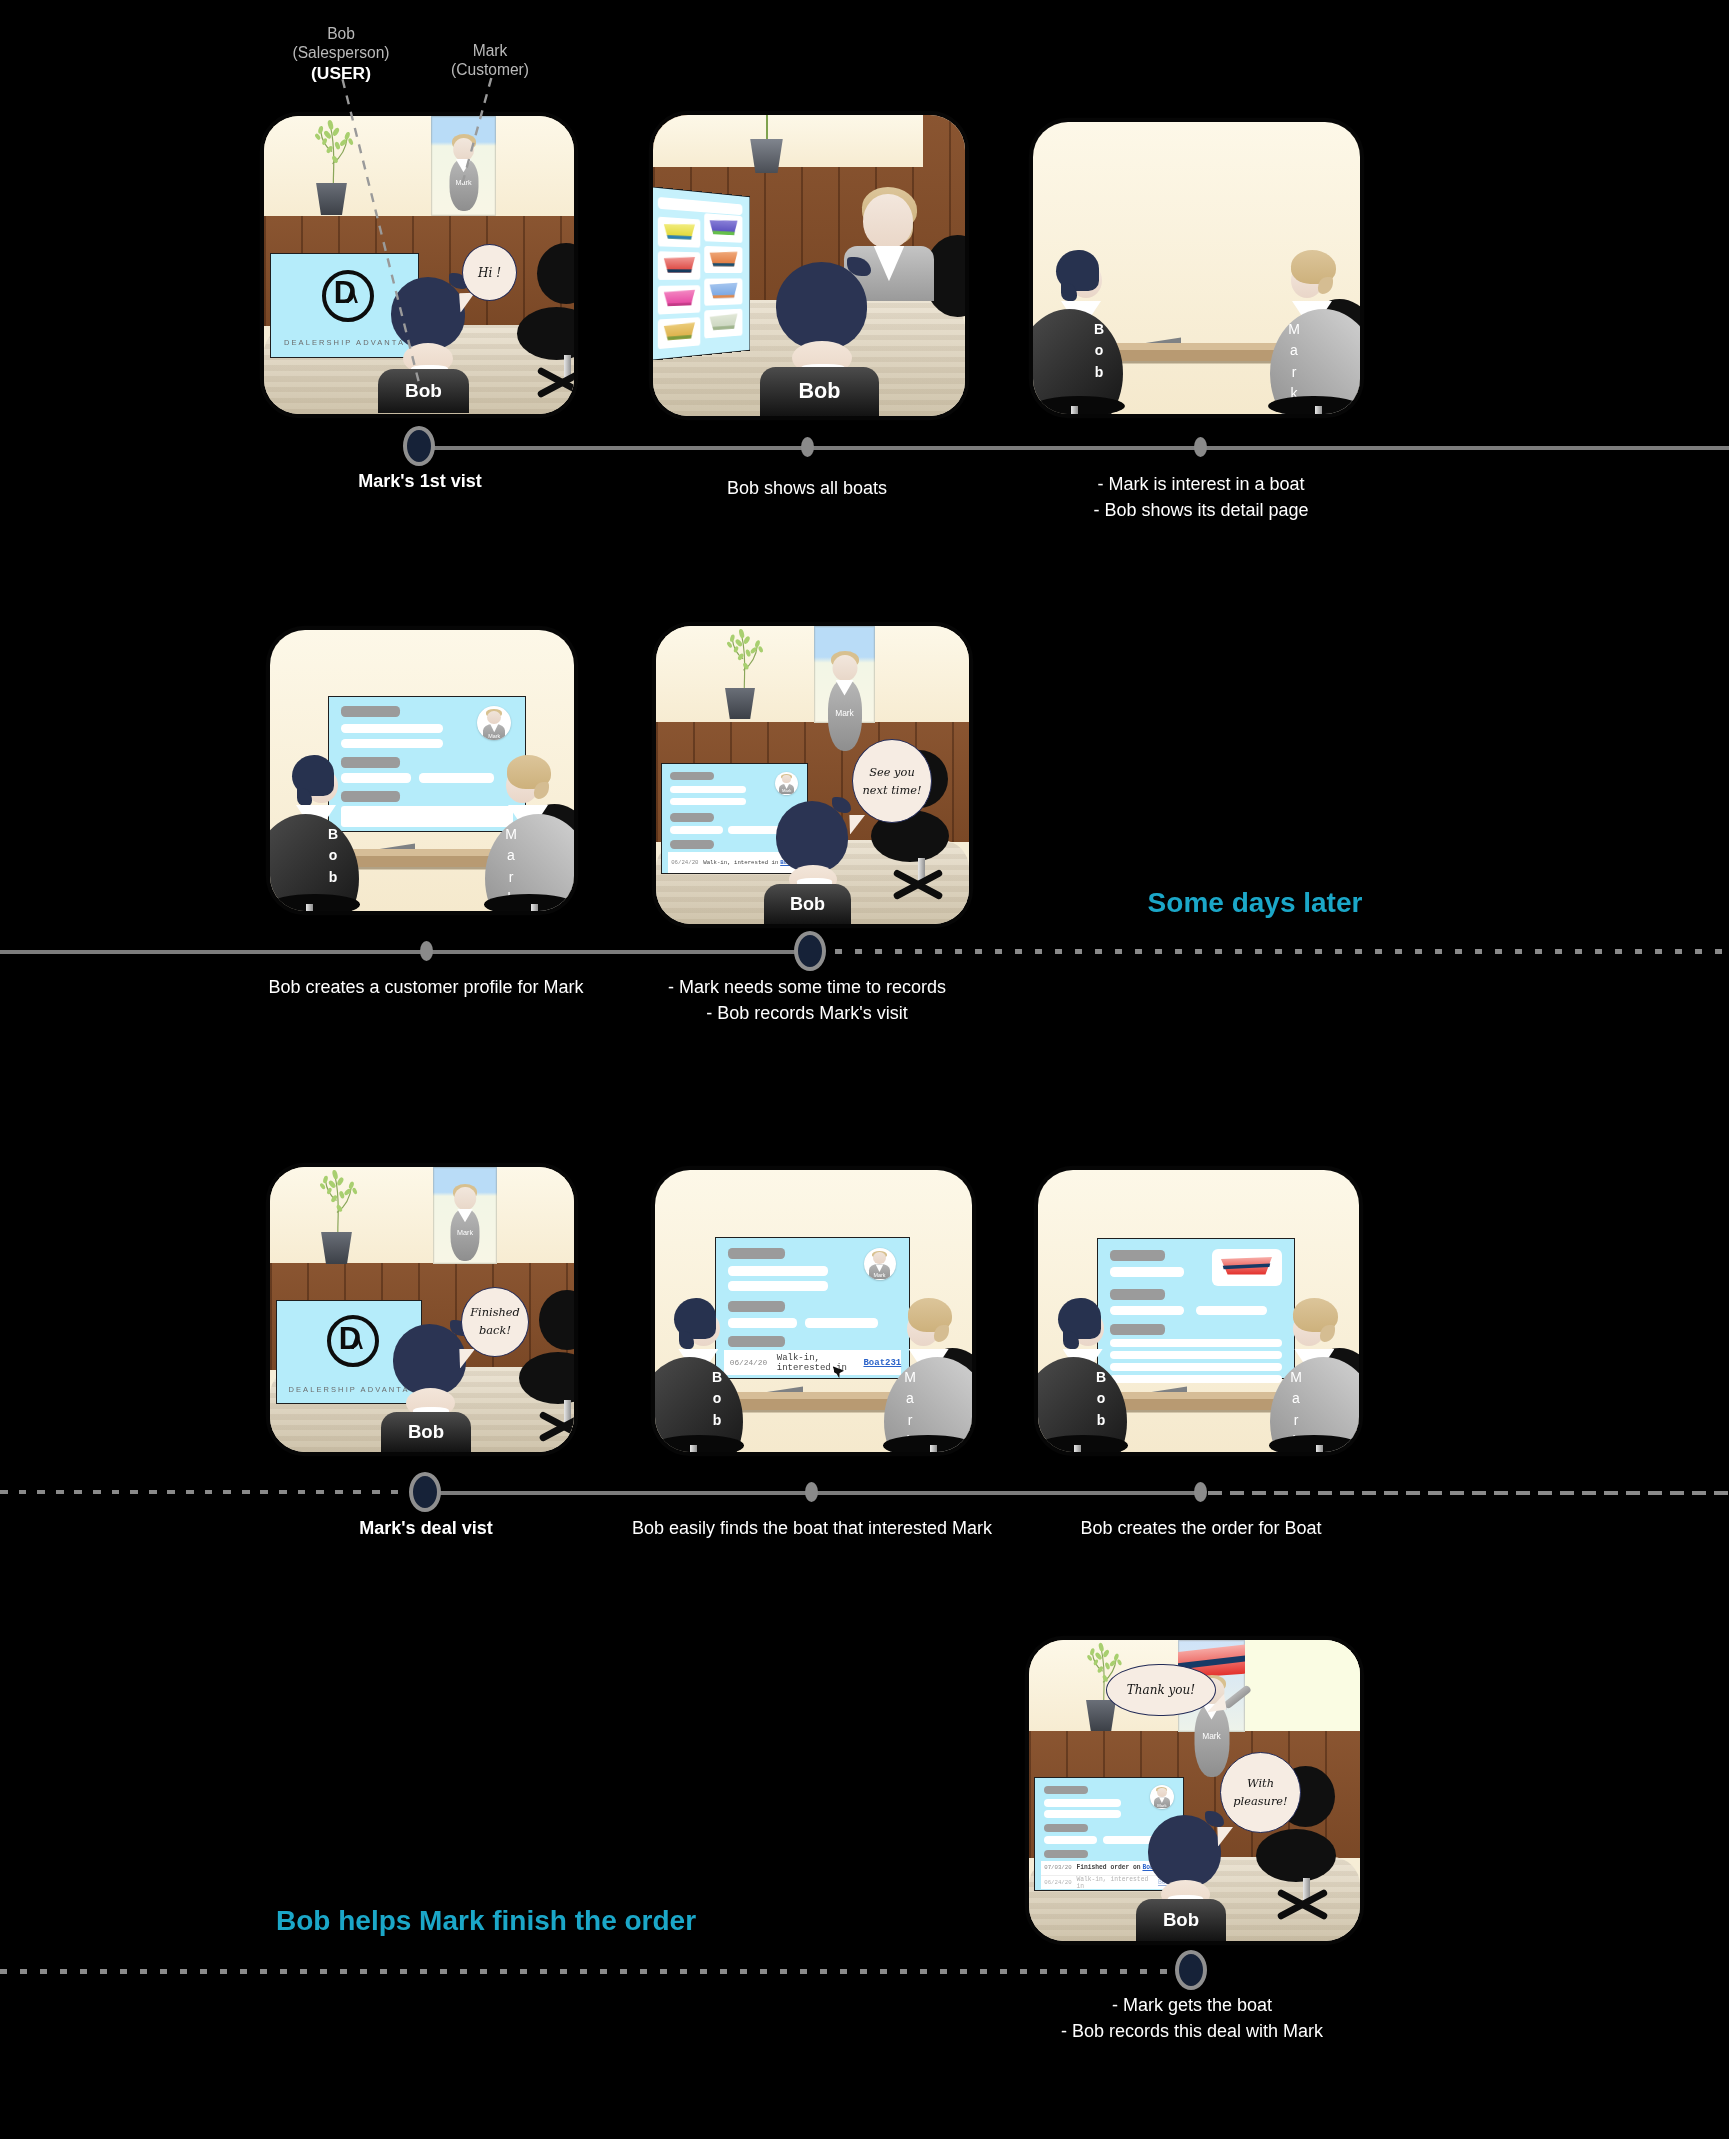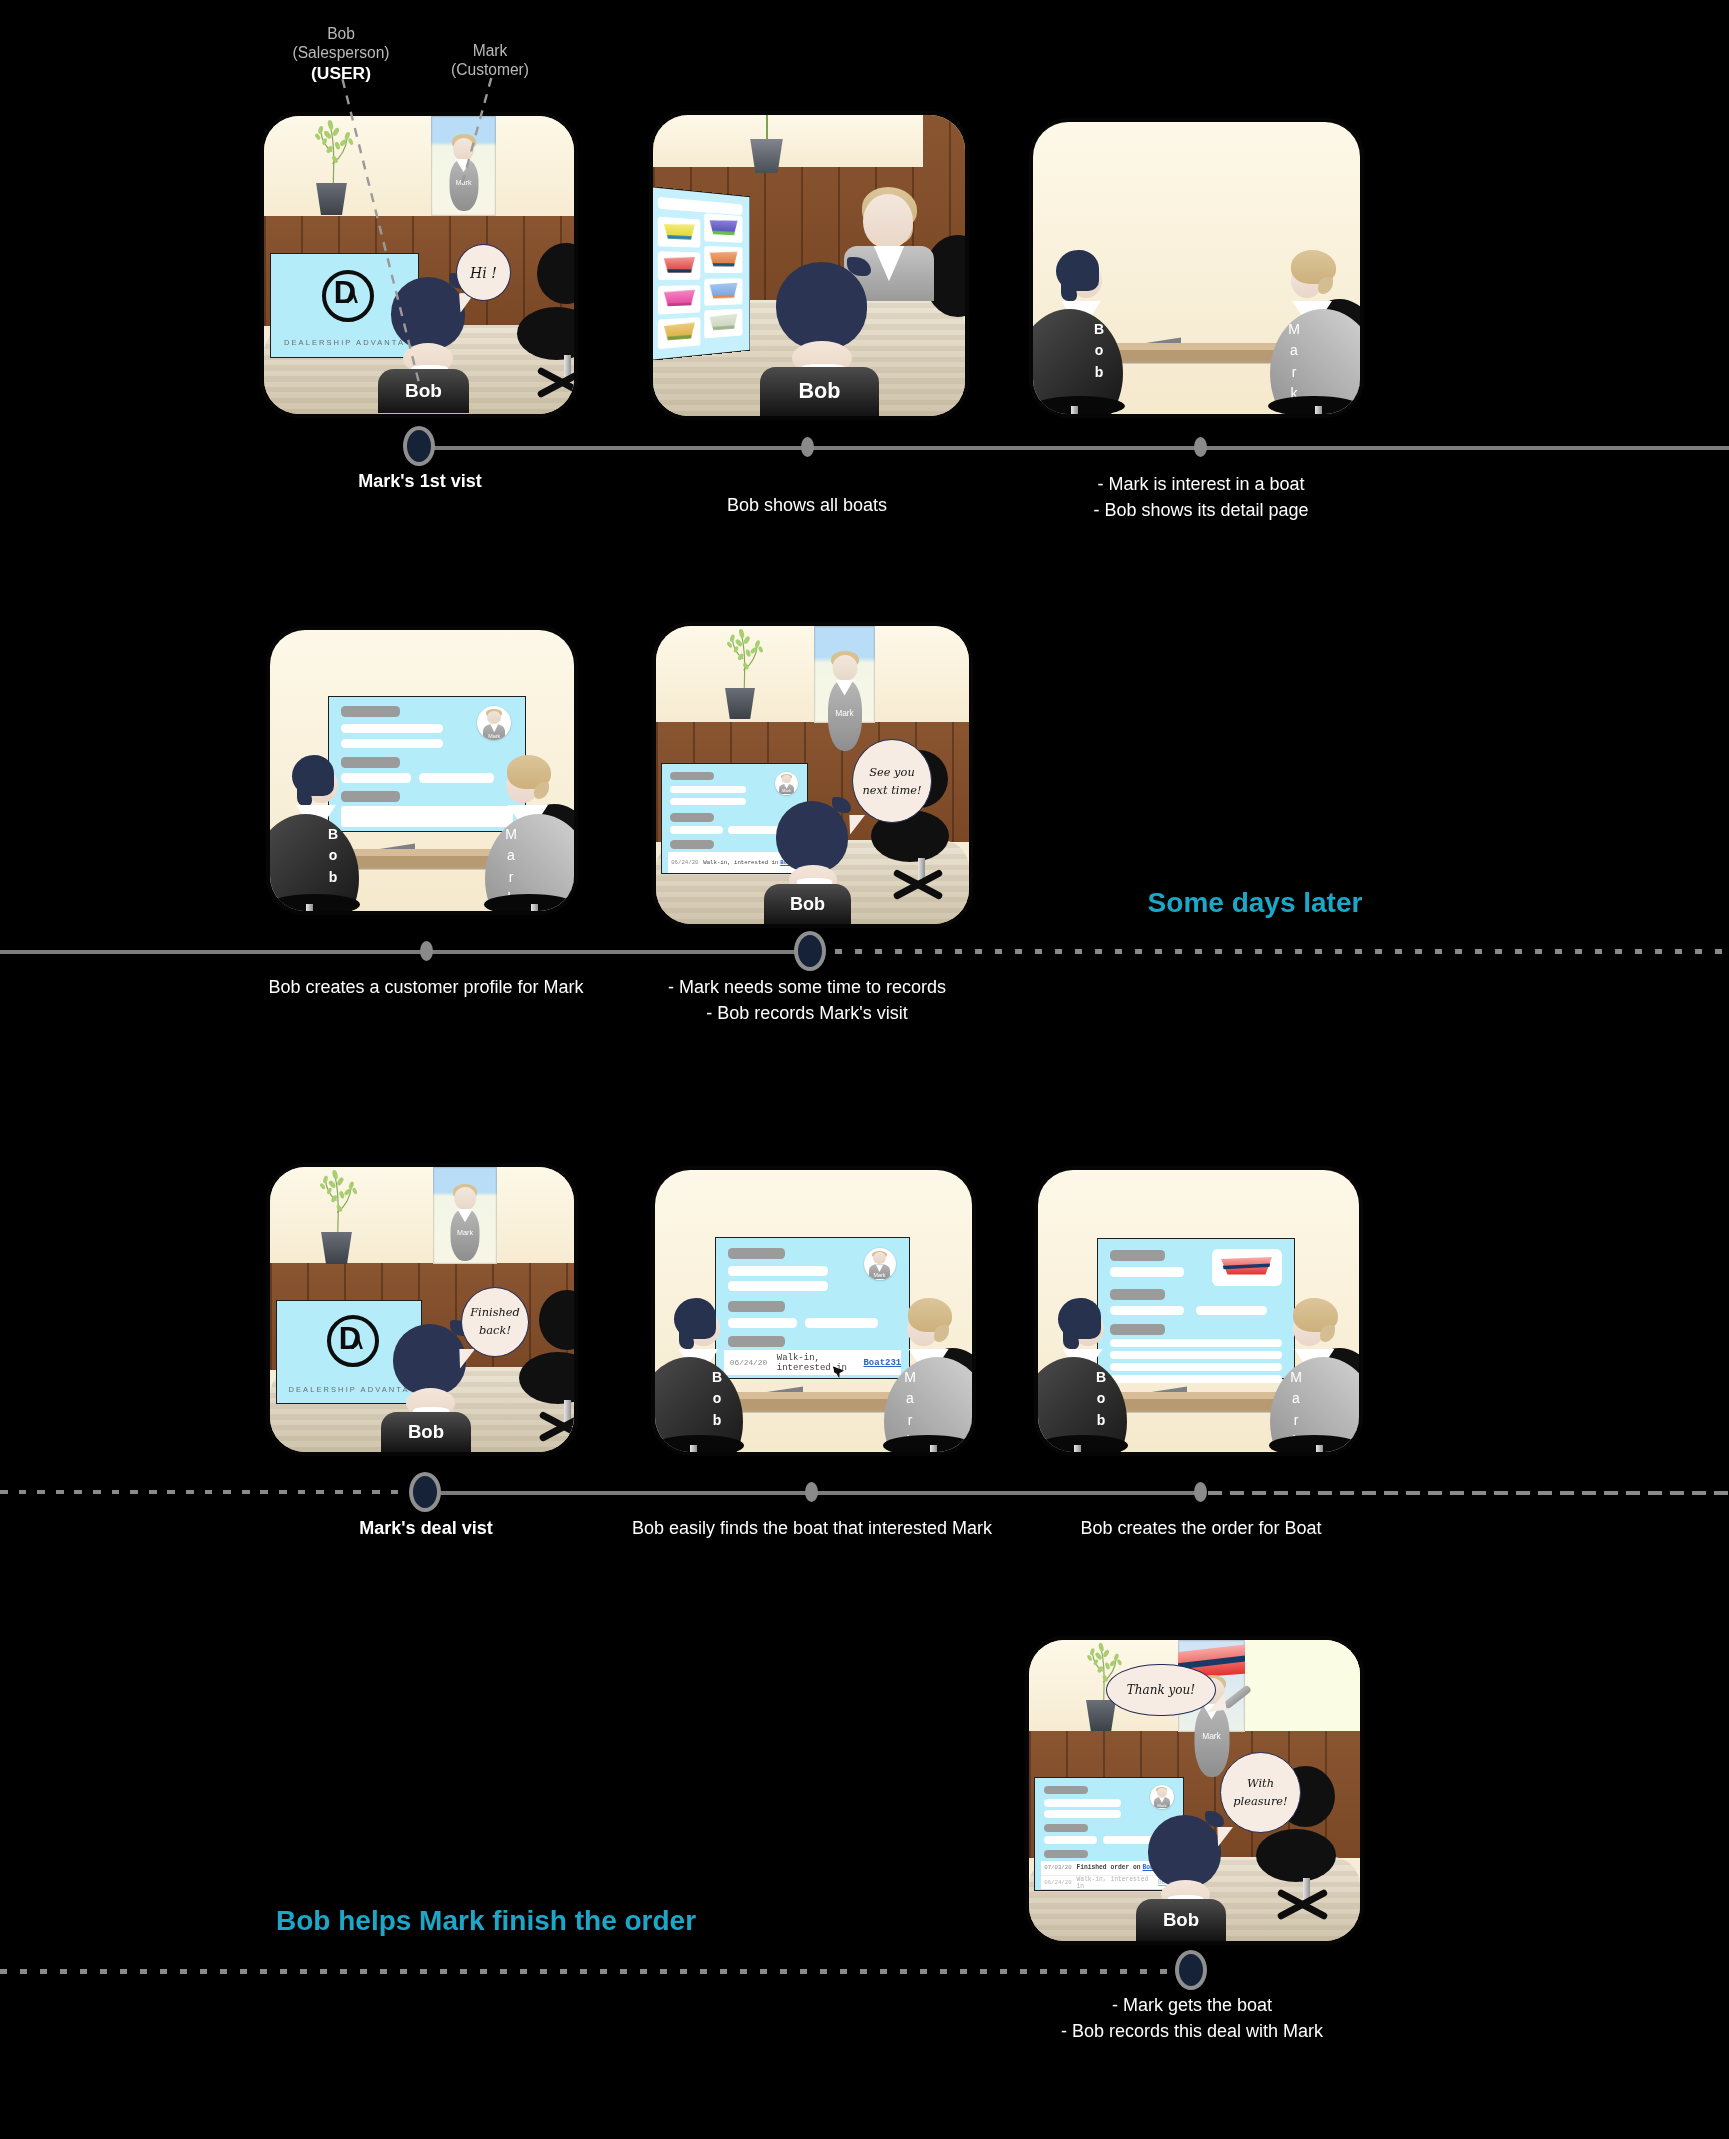--- a/index.html
+++ b/index.html
@@ -201,21 +201,21 @@
         <span class="logo-a">Λ</span>
     </div>
     <div class="logo-text" style="bottom:9.6px">DEALERSHIP ADVANTA</div>
   </div>
   <div class="blk" style="left:273px;top:127px;width:58px;height:61px"></div>
   <div class="blk" style="left:253px;top:191px;width:79px;height:53px"></div>
   <div class="pole" style="left:300px;top:239px;height:26.4px"></div>
   <div class="legx" style="left:271px;top:263px;width:55px;transform:rotate(28deg)"></div>
   <div class="legx2" style="left:271px;top:263px;width:55px;transform:rotate(-28deg)"></div>
   <div class="tail" style="left:193px;top:175px;transform:rotate(-18deg)"></div>
-  <div class="bubble" style="left:192px;top:128px;width:53px;height:55px;font-size:14px">
+  <div class="bubble" style="left:198px;top:128px;width:53px;height:55px;font-size:12px">
     <div>Hi !</div>
   </div>
   <div class="bob-head" style="left:127px;top:161px;width:74px;height:73px">
       <div class="bob-tuft"></div>
     </div>
   <div class="bob-skin" style="left:139px;top:227px;width:50px;height:31px"></div>
   <div class="collarw" style="left:147px;top:249px;width:37px;height:9.6px"></div>
   <div class="chairback" style="left:114px;top:253px;width:91px;height:44px;font-size:19px;line-height:44px">
     <span>Bob</span>
   </div>
@@ -595,21 +595,21 @@
   <div class="chairback" style="left:107px;top:259px;width:90px;height:42px;font-size:18.6px;line-height:41px">
     <span>Bob</span>
   </div>
 </div>
 
 <div class="tl-solid" style="left:420px;top:446px;width:1309px"></div>
 <div class="node-big" style="left:403px;top:426px"></div>
 <div class="node-sm" style="left:801px;top:437px"></div>
 <div class="node-sm" style="left:1194px;top:437px"></div>
 <div class="cap" style="left:270px;top:468px;width:300px;font-weight:bold">Mark's 1st vist</div>
-<div class="cap" style="left:657px;top:492px;width:300px">Bob shows all boats</div>
+<div class="cap" style="left:657px;top:475px;width:300px">Bob shows all boats</div>
 <div class="cap" style="left:1045px;top:471px;width:312px">
   <div>- Mark is interest in a boat</div>
     <div>- Bob shows its detail page</div>
 </div>
 
 <div class="tl-solid" style="left:0;top:950px;width:812px"></div>
 <div class="tl-dotted" style="left:835px;top:949px;width:895px"></div>
 <div class="node-sm" style="left:420px;top:941px"></div>
 <div class="node-big" style="left:794px;top:931px"></div>
 <div class="cap" style="left:246px;top:974px;width:360px">Bob creates a customer profile for Mark</div>

